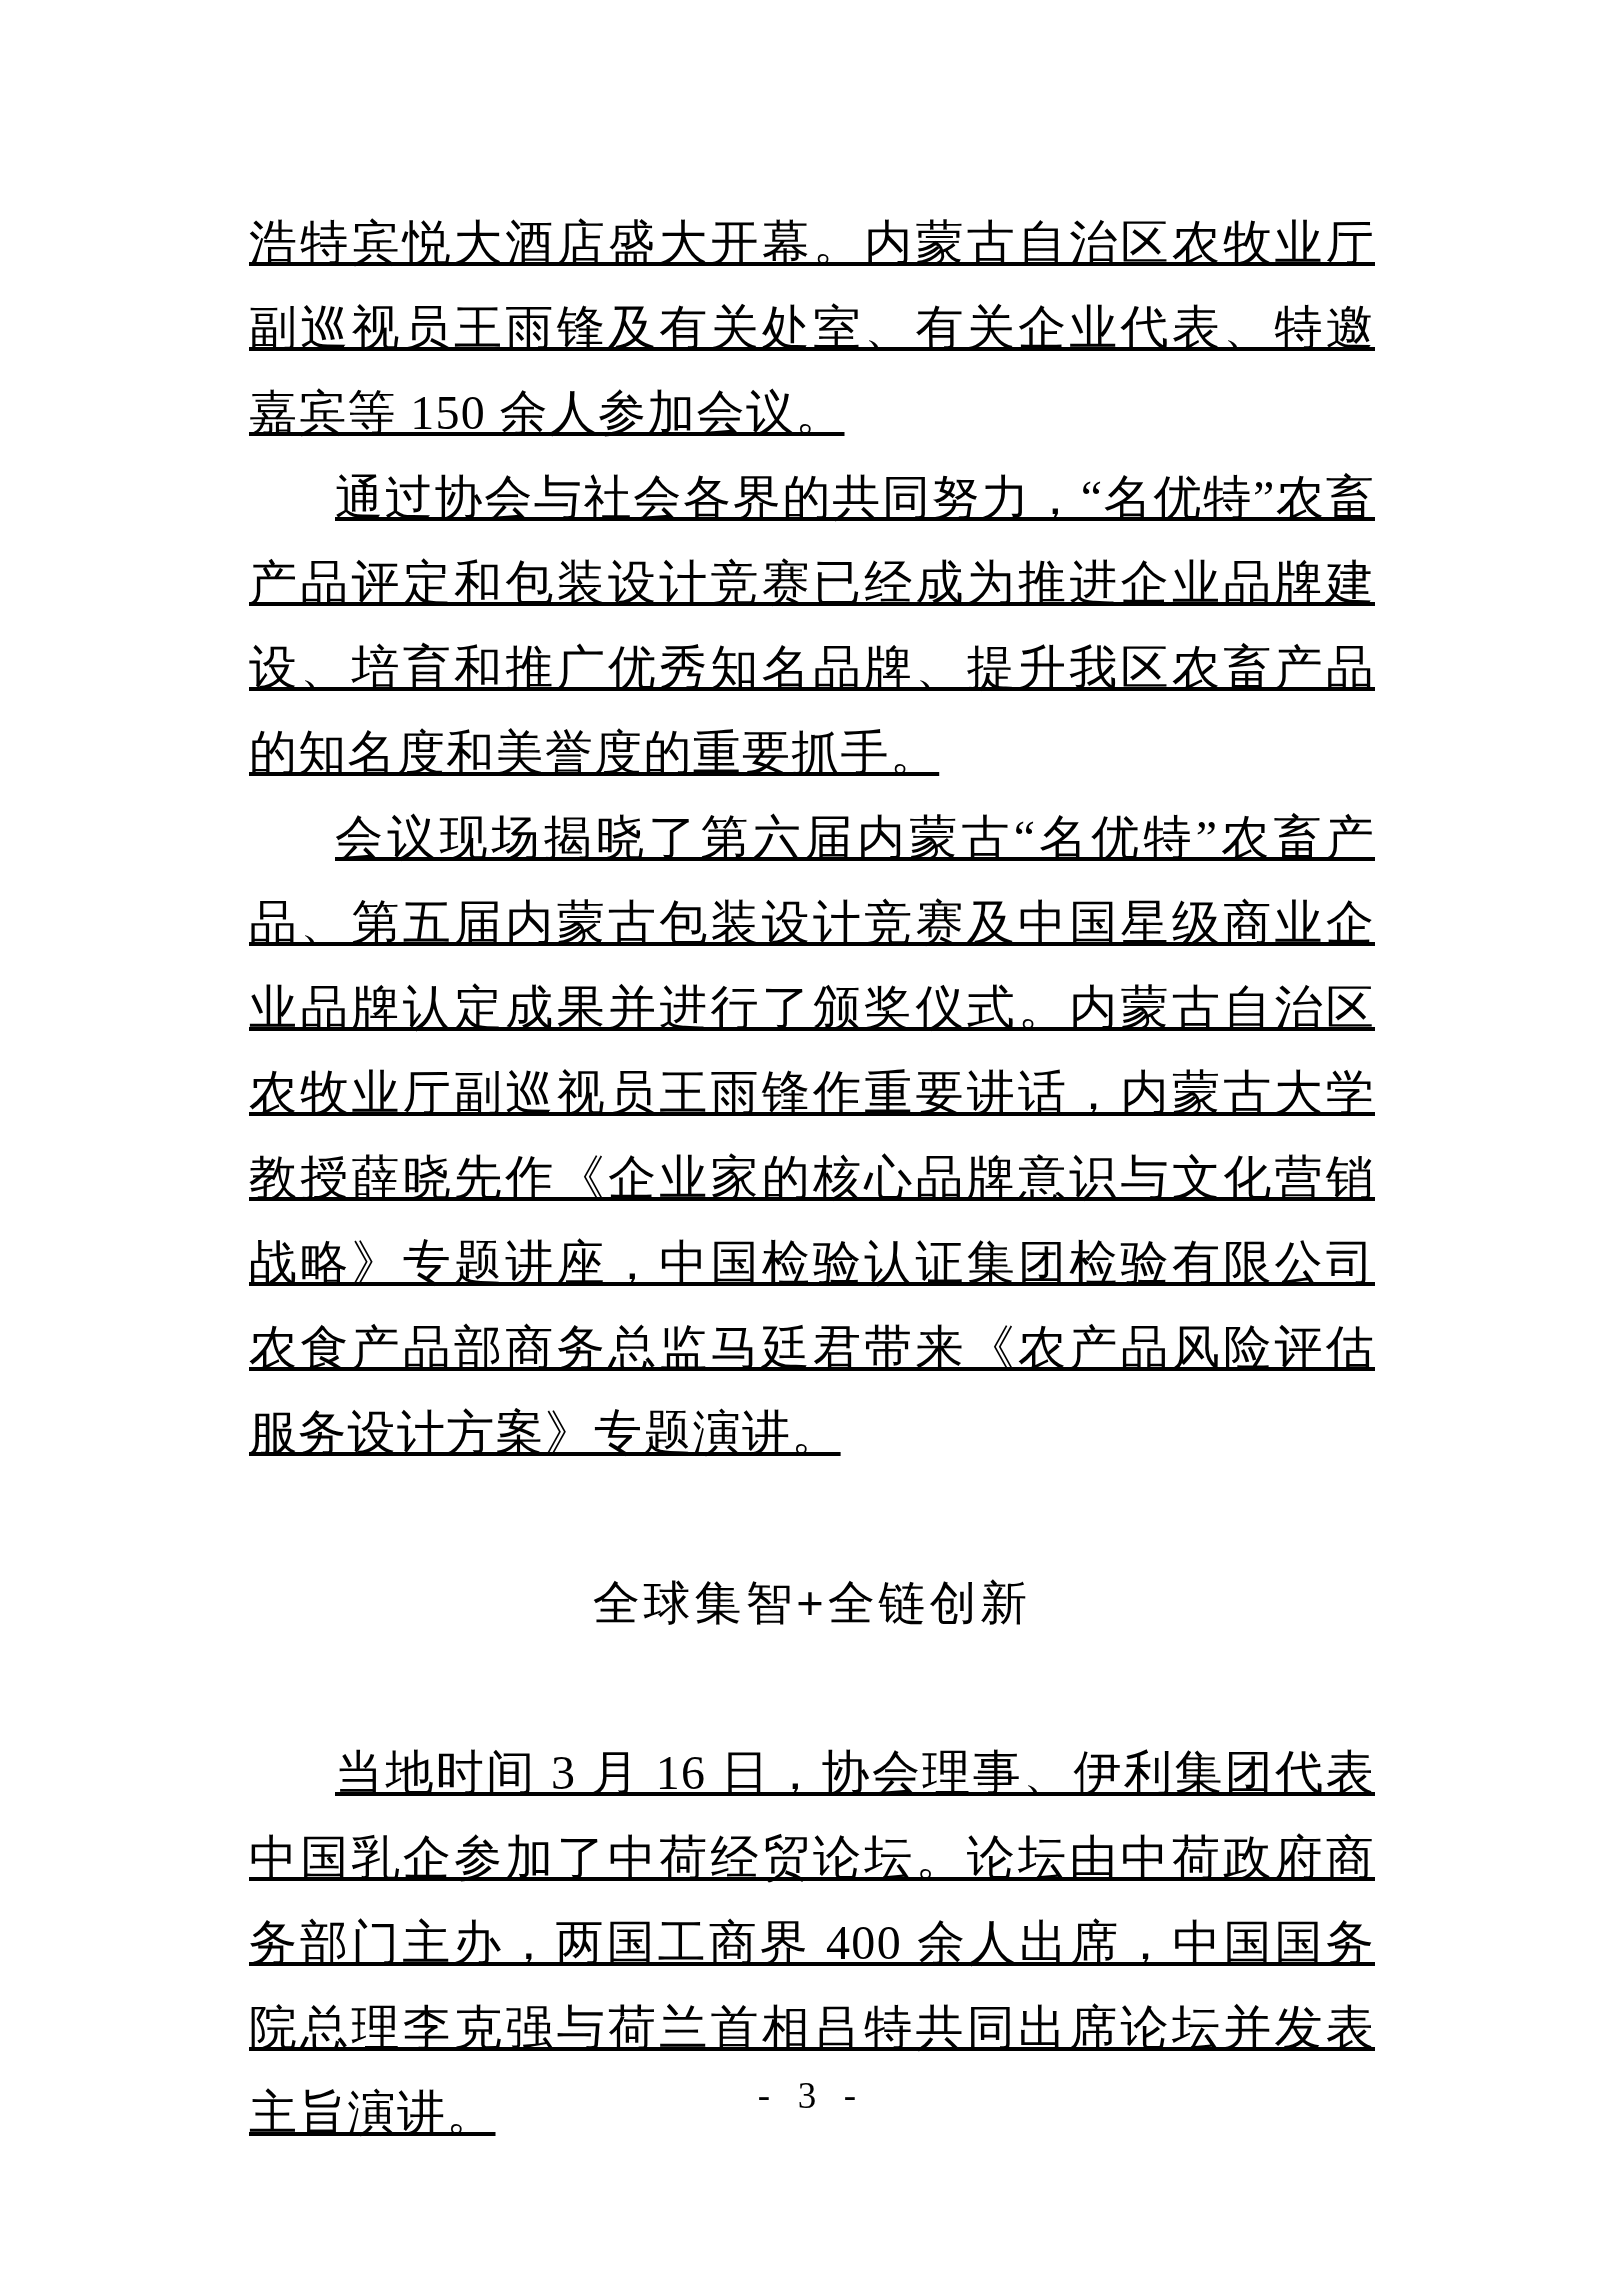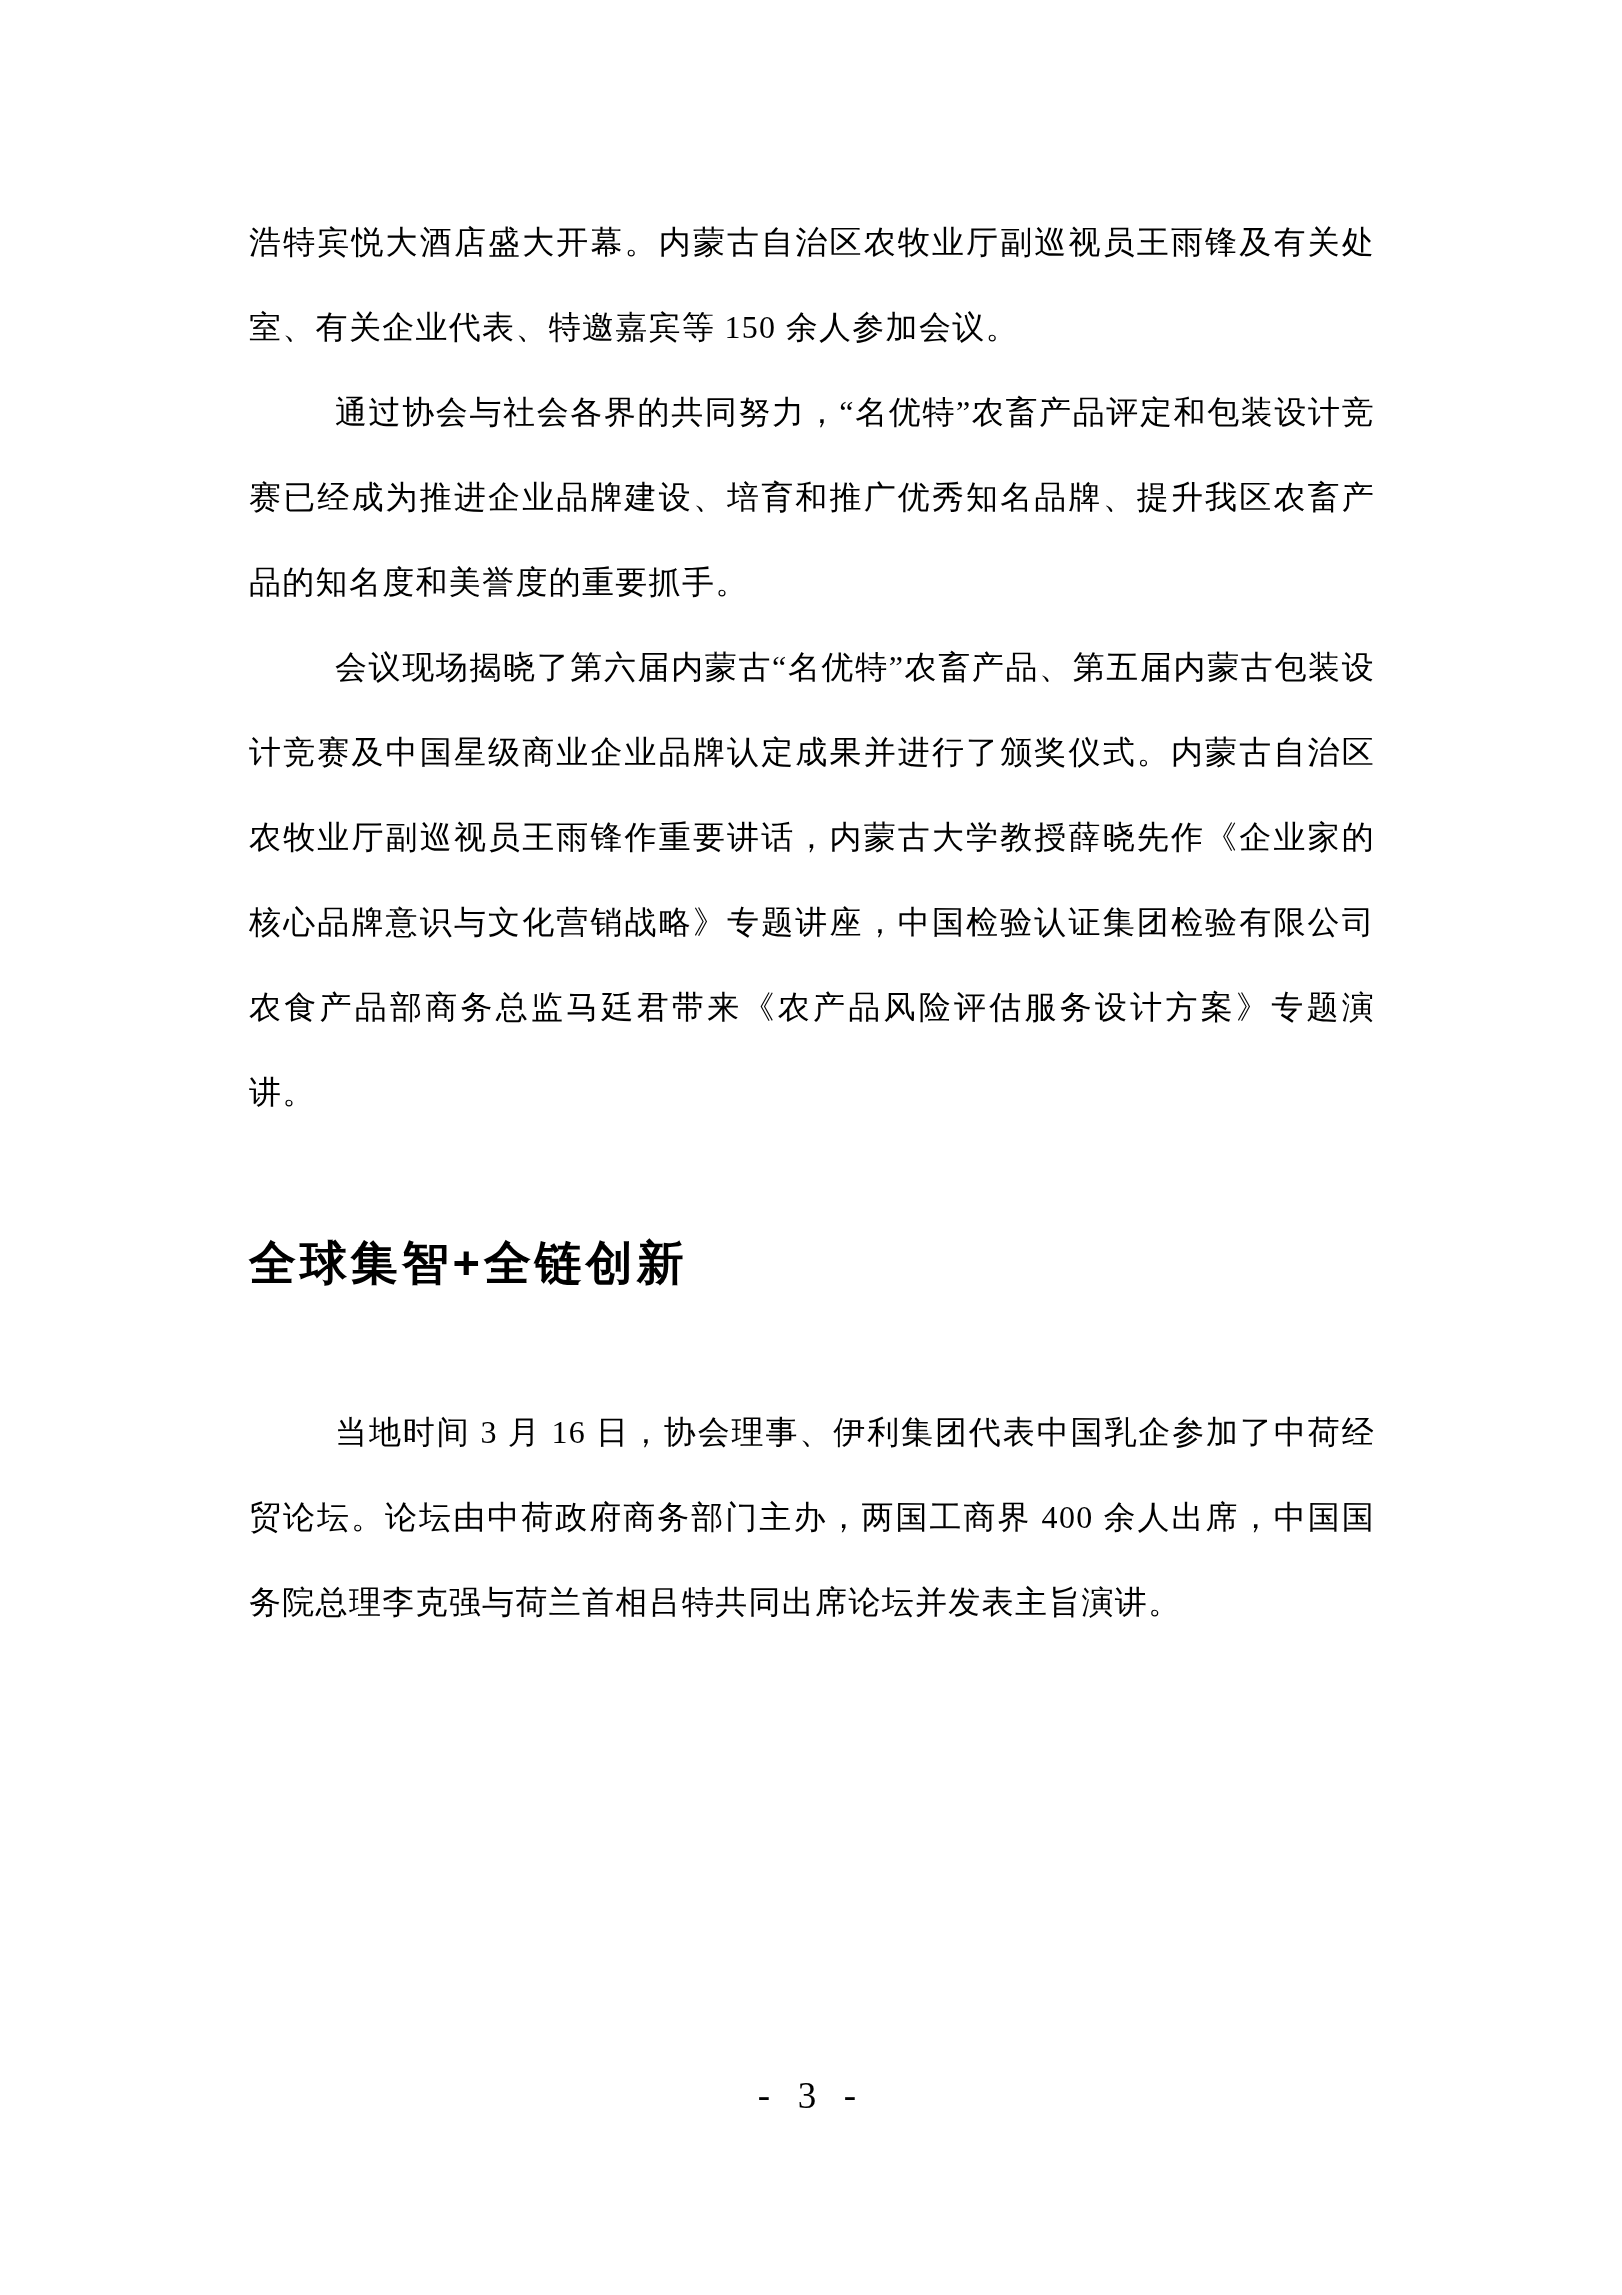--- a/index.html
+++ b/index.html
@@ -17,38 +17,39 @@
     overflow: hidden;
   }
   .content {
     position: absolute;
     left: 249px;
     top: 200px;
     width: 1126px;
   }
   .para {
     margin: 0;
-    font-size: 32px;
+    font-size: 48px;
     line-height: 85px;
     letter-spacing: 1.3px;
     text-align: justify;
     text-justify: inter-ideograph;
     word-break: normal;
+    text-decoration: underline;
   }
   .para.indent {
     text-indent: 86px;
   }
   .heading-line {
     margin: 0;
     font-family: "Liberation Sans", "DejaVu Sans", sans-serif;
-    font-weight: bold;
+    font-weight: normal;
     font-size: 47px;
     line-height: 85px;
     letter-spacing: 3.9px;
-    text-align: left;
+    text-align: center;
     text-indent: 0;
   }
   .heading-line.first {
     margin-top: 85px;
   }
   .para.after-heading {
     margin-top: 85px;
   }
   .page-number {
     position: absolute;

